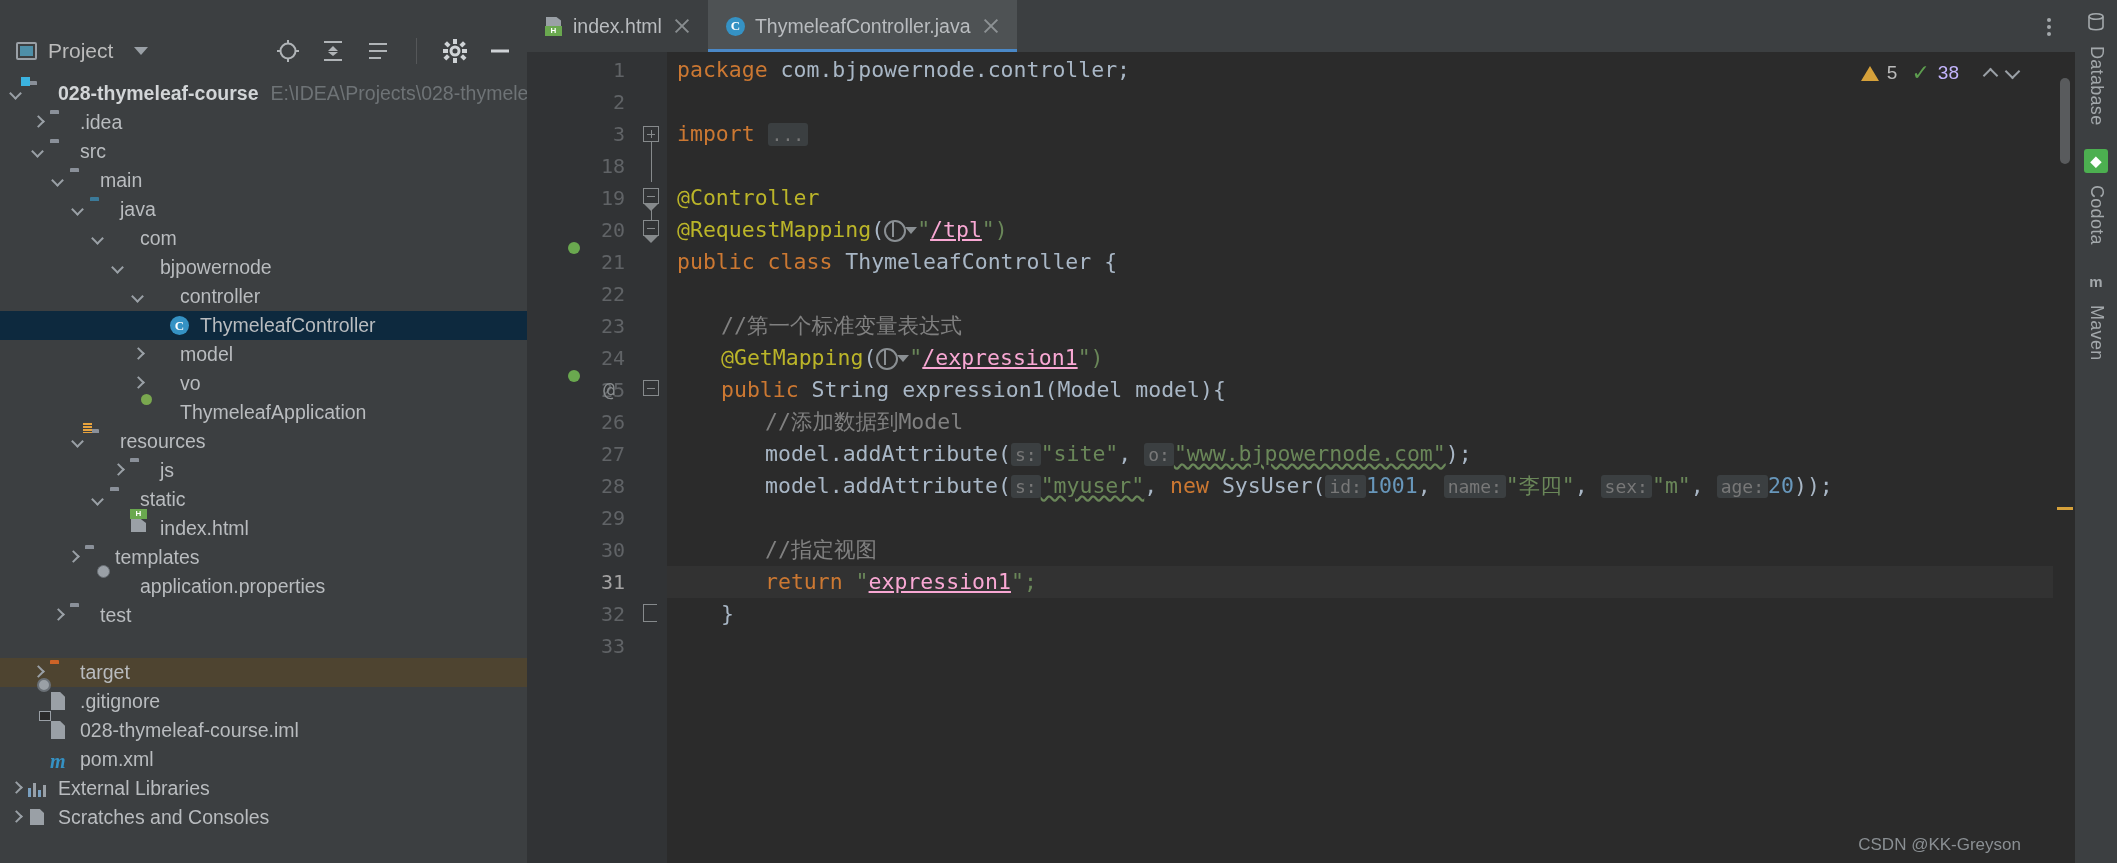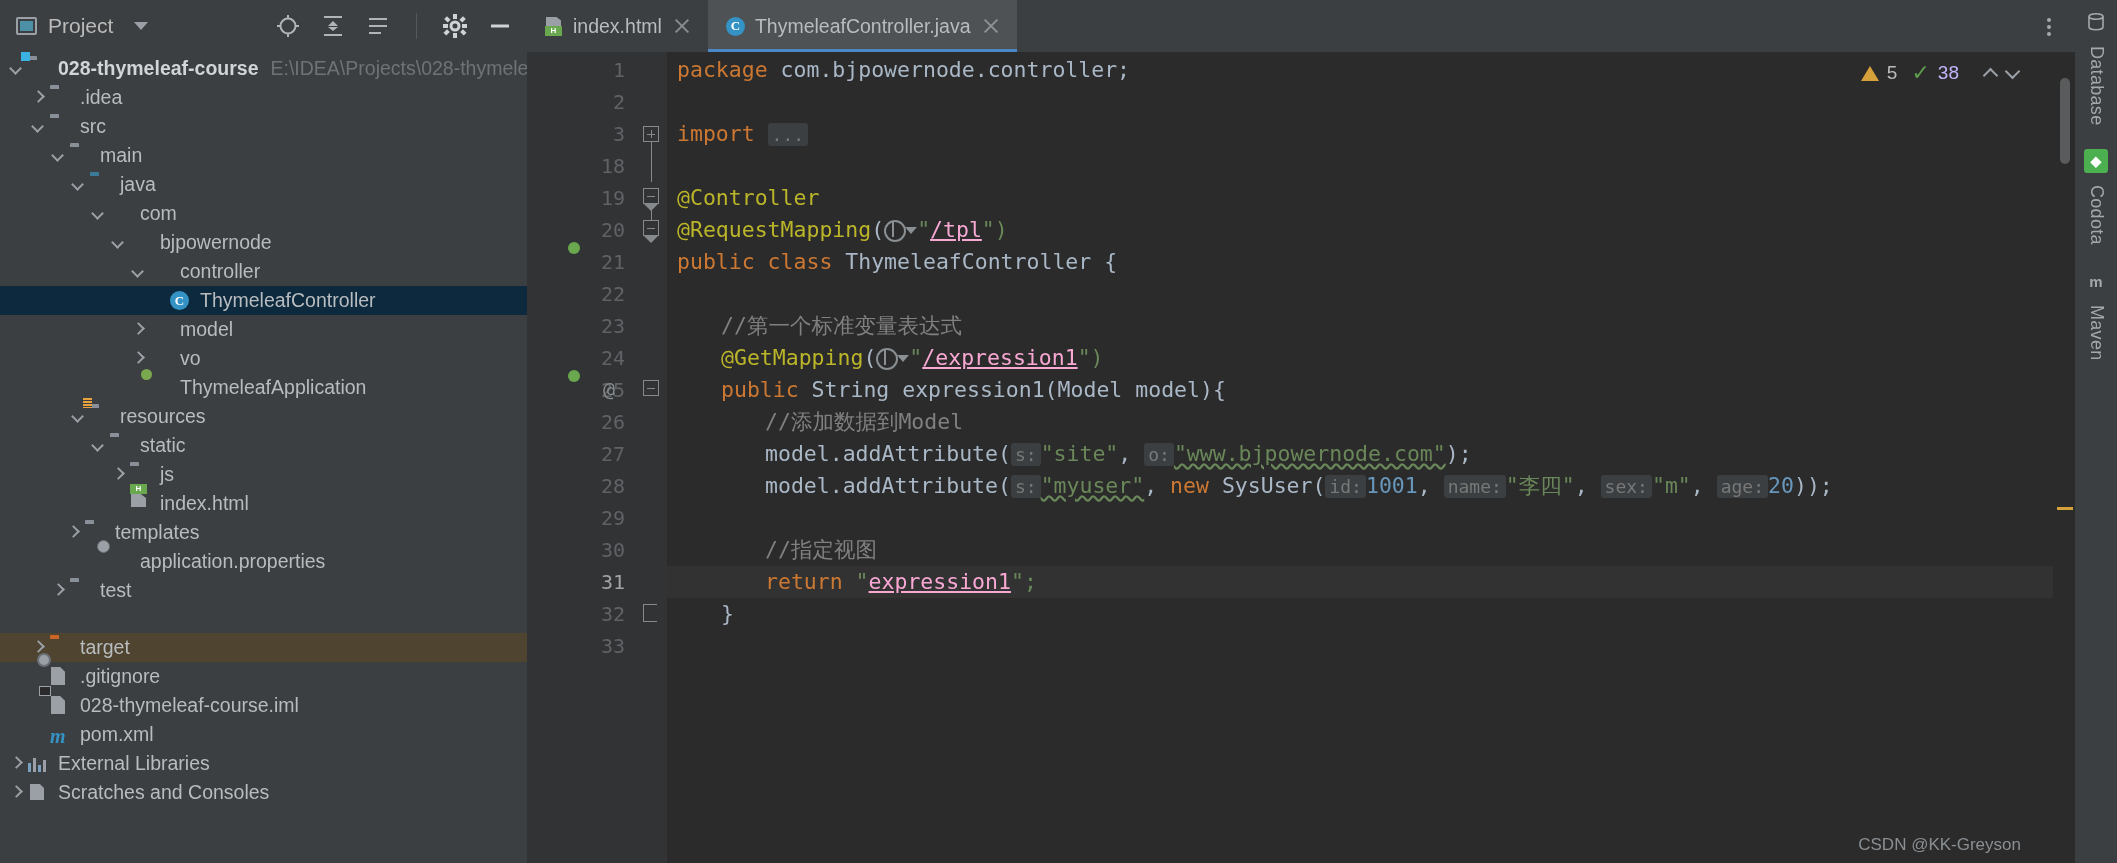--- a/index.html
+++ b/index.html
@@ -24,20 +24,21 @@
     flex-direction: column;
     flex: none;
   }
   .project-header {
     height: 52px;
     display: flex;
     align-items: center;
     padding: 0 14px 0 16px;
     background: #3c3f41;
     gap: 10px;
+    margin-top: 25px;
   }
   .proj-title-wrap { display: flex; align-items: center; gap: 11px; }
   .proj-icon {
     width: 21px; height: 18px;
     border: 2px solid #9aa0a6;
     background: #3c3f41;
     border-radius: 2px;
     position: relative;
     flex: none;
   }
@@ -707,30 +708,30 @@
         <span class="ficon"><span class="spring-icon"></span></span>
         <span class="tlabel">ThymeleafApplication</span>
       </div>
 
       <div class="trow" style="padding-left:70px">
         <span class="arrow down"></span>
         <span class="ficon"><span class="folder-gray"><span class="res-badge"></span></span></span>
         <span class="tlabel">resources</span>
       </div>
 
+      <div class="trow" style="padding-left:110px">
+        <span class="arrow right"></span>
+        <span class="ficon"><span class="folder-gray"></span></span>
+        <span class="tlabel">js</span>
+      </div>
+
       <div class="trow" style="padding-left:90px">
         <span class="arrow down"></span>
         <span class="ficon"><span class="folder-gray"></span></span>
         <span class="tlabel">static</span>
-      </div>
-
-      <div class="trow" style="padding-left:110px">
-        <span class="arrow right"></span>
-        <span class="ficon"><span class="folder-gray"></span></span>
-        <span class="tlabel">js</span>
       </div>
 
       <div class="trow" style="padding-left:130px">
         <span class="ficon"><span class="html-icon"></span></span>
         <span class="tlabel">index.html</span>
       </div>
 
       <div class="trow" style="padding-left:65px">
         <span class="arrow right"></span>
         <span class="ficon"><span class="folder-gray"></span></span>

